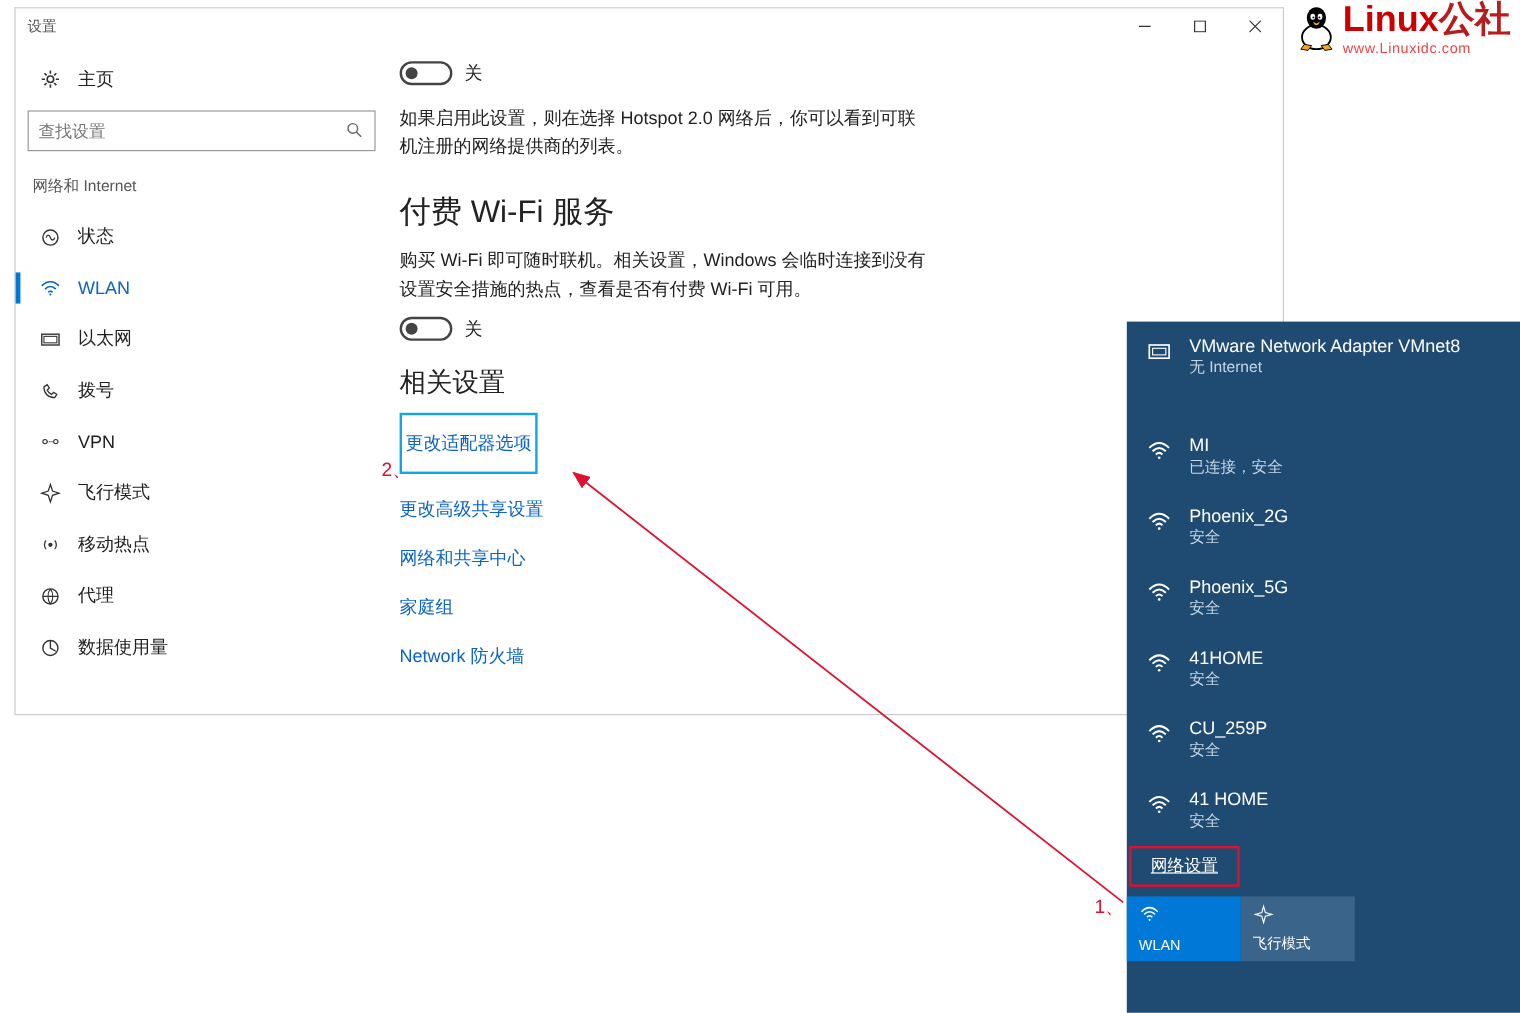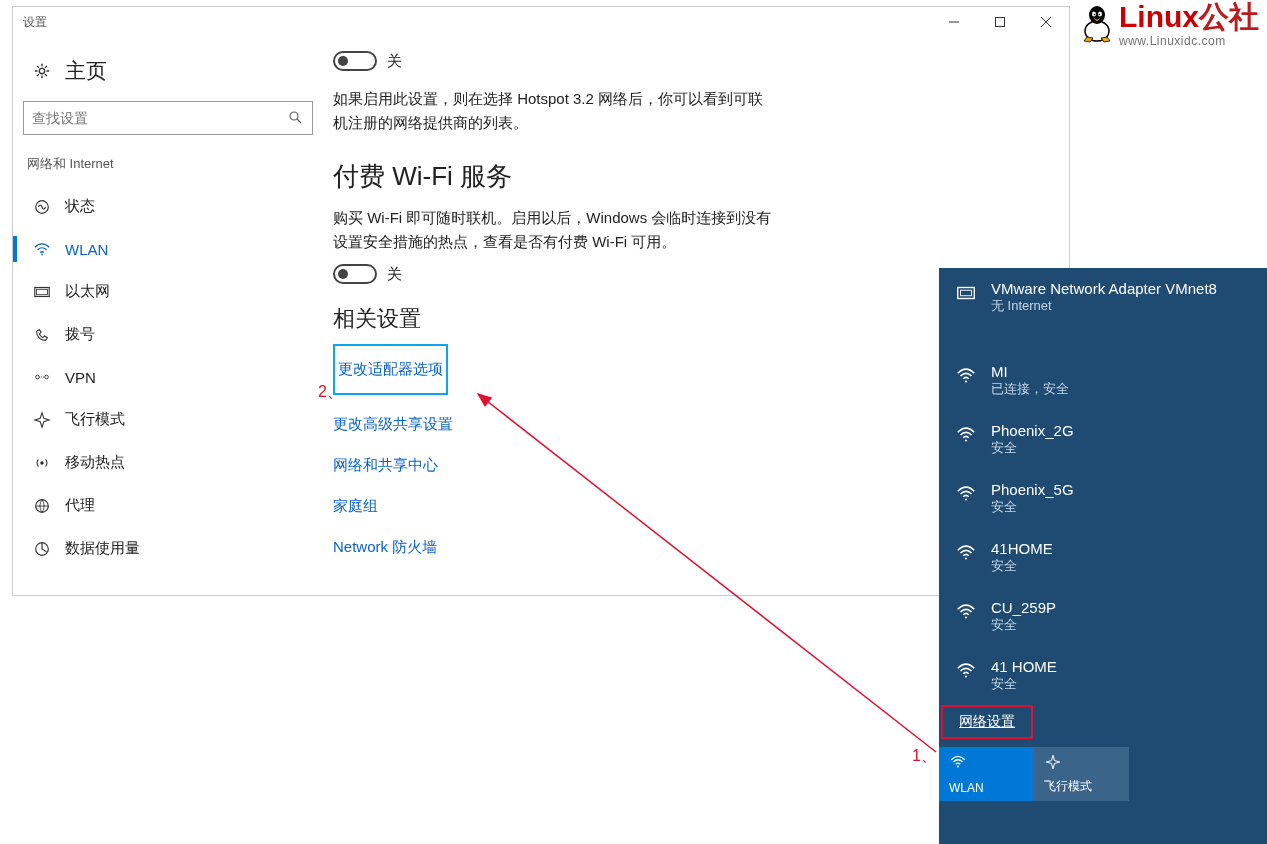--- a/index.html
+++ b/index.html
@@ -8,21 +8,21 @@
 .settings-window { position: absolute; left: 12px; top: 6px; width: 1058px; height: 590px; background: #fff; border: 1px solid #ccc; }
 
 .titlebar { height: 30px; display: flex; align-items: center; justify-content: space-between; padding: 0 0 0 10px; font-size: 12px; color: #555; }
 .titlebar-controls { display: flex; }
 .titlebar-btn { width: 46px; height: 30px; display: flex; align-items: center; justify-content: center; font-size: 10px; color: #555; }
 .titlebar-btn svg { width: 10px; height: 10px; }
 
 .window-body { display: flex; height: calc(100% - 30px); }
 
 .sidebar { width: 310px; padding: 10px 10px 10px 10px; }
-.home-row { display: flex; align-items: center; gap: 14px; padding: 10px 10px; font-size: 21px; color: #222; }
+.home-row { display: flex; gap: 14px; padding: 10px 10px; font-size: 15px; color: #222; }
 .home-row svg { width: 18px; height: 18px; }
 .searchbox { margin: 6px 0 20px 0; height: 34px; border: 1px solid #999; display: flex; align-items: center; padding: 0 8px; font-size: 14px; color: #666; position: relative; }
 .searchbox input { border: none; outline: none; flex: 1; font-size: 14px; background: transparent; }
 .searchbox .sicon { position: absolute; right: 10px; color: #666; }
 .cat-label { font-size: 13px; color: #555; padding: 0 4px 12px; }
 .nav-item { display: flex; align-items: center; gap: 14px; padding: 12px 10px; font-size: 15px; color: #222; position: relative; }
 .nav-item.active { color: #0a63c5; }
 .nav-item.active::before { content: ""; position: absolute; left: -10px; top: 8px; bottom: 8px; width: 4px; background: #0078d7; }
 .nav-item svg { width: 18px; height: 18px; flex-shrink: 0; }
 
@@ -53,21 +53,21 @@
 .qa.active { background: #0078d7; }
 .qa.inactive { background: #3b648b; }
 .qa svg { width: 18px; height: 18px; }
 
 .logo { position: absolute; right: 8px; top: 2px; font-family: serif; }
 .logo .tux { display: inline-block; vertical-align: middle; }
 .logo .ltext { display: inline-block; vertical-align: middle; line-height: 1; }
 .logo .l1 { font-size: 30px; font-weight: bold; }
 .logo .l1 .red { color: #c00; }
 .logo .l1 .orange { color: #b91c1c; }
-.logo .url { font-size: 12px; color: #737373; font-family: Arial, sans-serif; letter-spacing: 0.5px; }
+.logo .url { font-size: 12px; color: #ef4444; font-family: Arial, sans-serif; letter-spacing: 0.5px; }
 </style>
 </head>
 <body>
 
 <div class="settings-window">
   <div class="titlebar">
     <span>设置</span>
     <div class="titlebar-controls">
       <div class="titlebar-btn">
           <svg viewBox="0 0 10 10">
@@ -169,24 +169,24 @@
         <span>数据使用量</span>
       </div>
     </div>
 
     <div class="content">
       <div class="trunc"></div>
       <div class="toggle">
         <div class="toggle-switch"></div>
         <span>关</span>
       </div>
-      <div class="desc">如果启用此设置，则在选择 Hotspot 3.2 网络后，你可以看到可联机注册的网络提供商的列表。</div>
+      <div class="desc">如果启用此设置，则在选择 Hotspot 2.0 网络后，你可以看到可联机注册的网络提供商的列表。</div>
 
       <h2 class="section">付费 Wi-Fi 服务</h2>
-      <div class="desc">购买 Wi-Fi 即可随时联机。启用以后，Windows 会临时连接到没有设置安全措施的热点，查看是否有付费 Wi-Fi 可用。</div>
+      <div class="desc">购买 Wi-Fi 即可随时联机。相关设置，Windows 会临时连接到没有设置安全措施的热点，查看是否有付费 Wi-Fi 可用。</div>
       <div class="toggle">
         <div class="toggle-switch"></div>
         <span>关</span>
       </div>
 
       <h3 class="section" style="font-size:22px;">相关设置</h3>
       <div style="margin-top:8px;">
         <a class="link boxed">更改适配器选项</a>
       </div>
       <a class="link" style="margin-top:14px;">更改高级共享设置</a>

